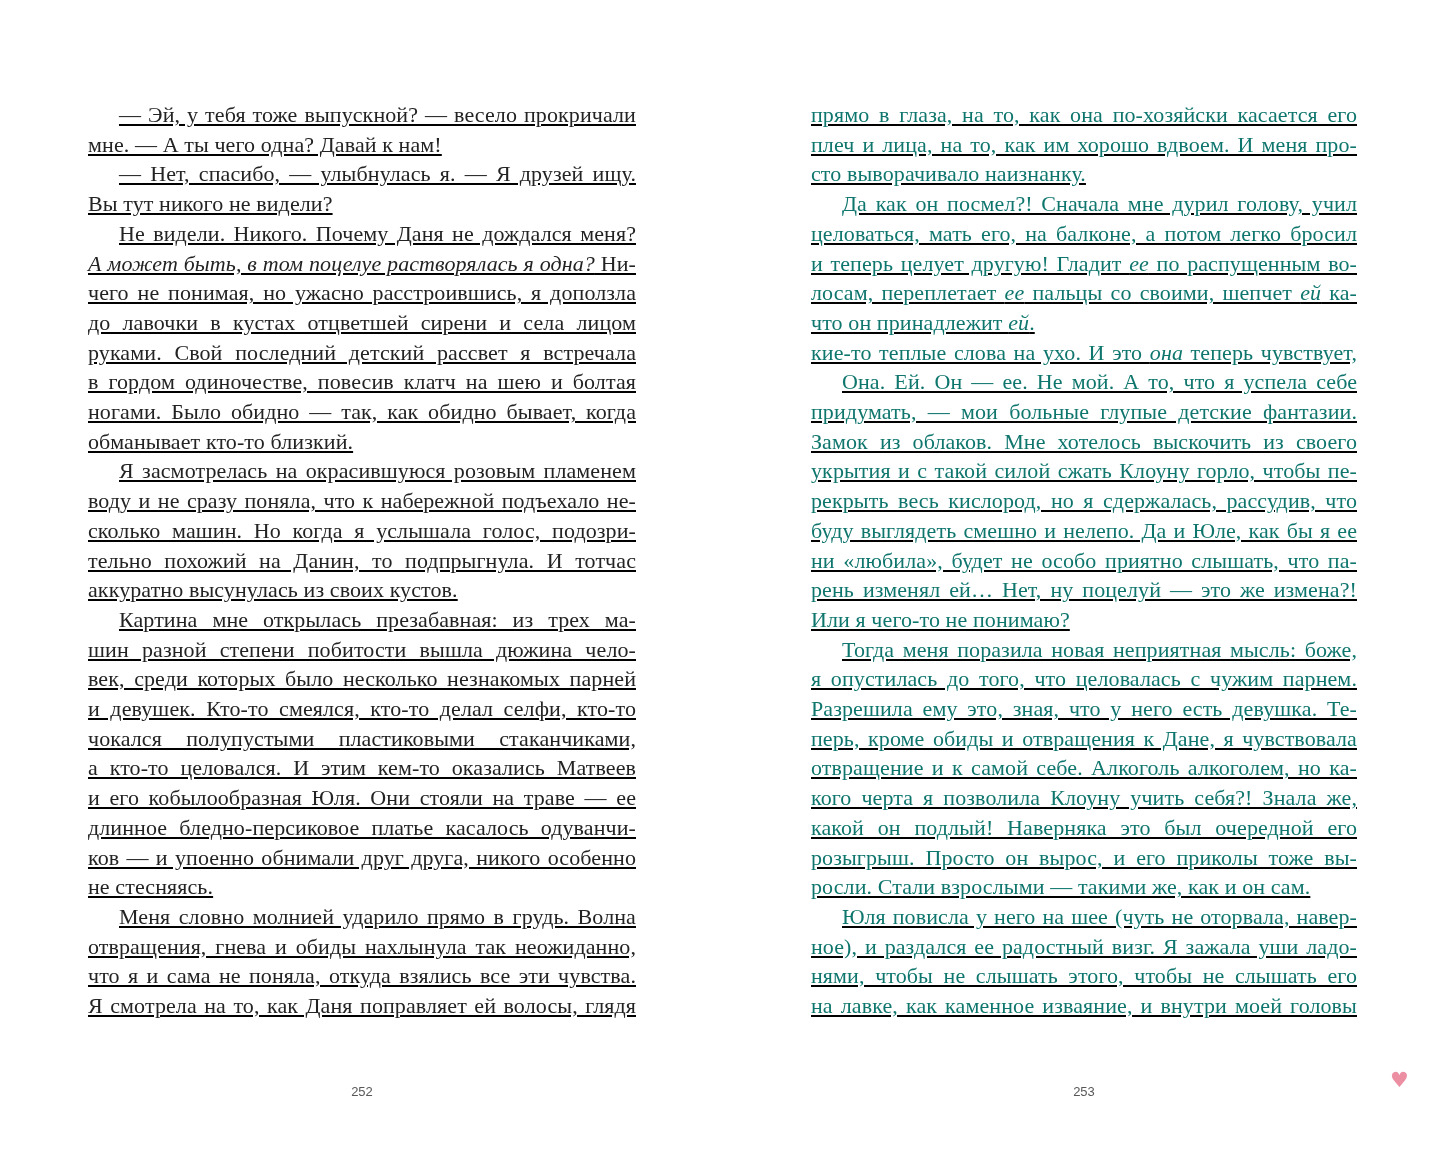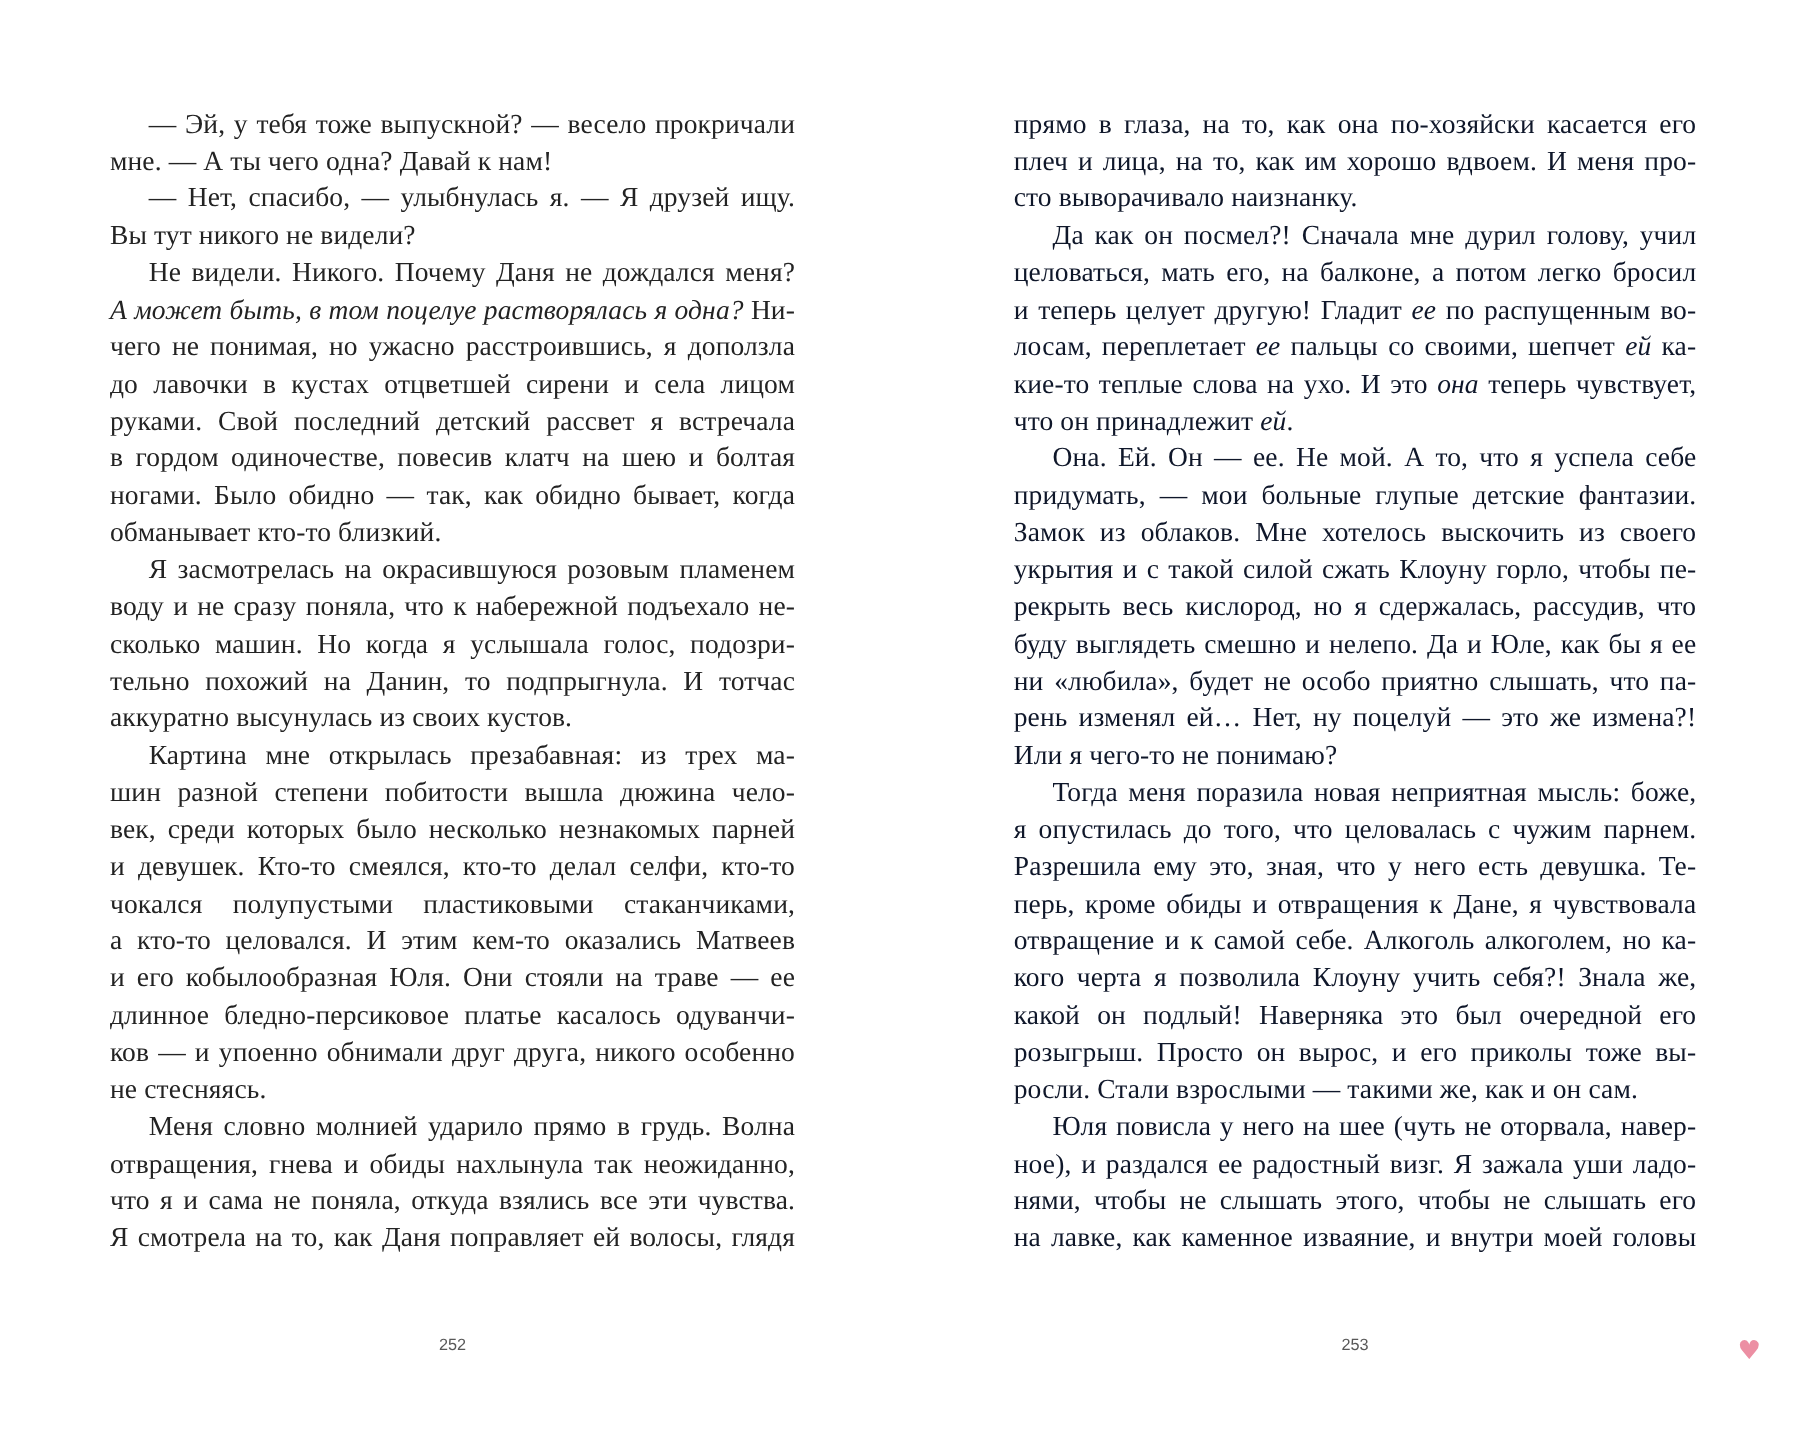--- a/index.html
+++ b/index.html
@@ -13,22 +13,23 @@
     position: relative;
     overflow: hidden;
     font-family: "Liberation Serif", serif;
   }
   .spread {
     position: absolute;
     inset: 0;
   }
   .page {
     position: absolute;
-    top: 84px;
+    top: 100px;
     height: 1030px;
+    text-decoration: underline;
   }
   .page.left  { left: 88px;  width: 548px; }
   .page.right { left: 811px; width: 546px; }
   .page-text {
     font-size: 22px;
     line-height: 29.7px;
     color: #232323;
     letter-spacing: 0.1px;
   }
   .para { margin: 0; }
@@ -111,33 +112,33 @@
           <div class="line first"><span>Меня словно молнией ударило прямо в грудь. Волна</span></div>
           <div class="line"><span>отвращения, гнева и обиды нахлынула так неожиданно,</span></div>
           <div class="line"><span>что я и сама не поняла, откуда взялись все эти чувства.</span></div>
           <div class="line"><span>Я смотрела на то, как Даня поправляет ей волосы, глядя</span></div>
         </div>
       </div>
     <div class="page-number" style="color: rgb(88, 88, 88);">252</div>
   </section>
 
   <section class="page right">
-    <div class="page-text" style="color: #0f172a;">
+    <div class="page-text" style="color: #0f766e;">
         <div class="para">
           <div class="line"><span>прямо в глаза, на то, как она по-хозяйски касается его</span></div>
           <div class="line"><span>плеч и лица, на то, как им хорошо вдвоем. И меня про-</span></div>
           <div class="line end"><span>сто выворачивало наизнанку.</span></div>
         </div>
         <div class="para">
           <div class="line first"><span>Да как он посмел?! Сначала мне дурил голову, учил</span></div>
           <div class="line"><span>целоваться, мать его, на балконе, а потом легко бросил</span></div>
           <div class="line"><span>и теперь целует другую! Гладит </span><span class="it">ее</span><span> по распущенным во-</span></div>
           <div class="line"><span>лосам, переплетает </span><span class="it">ее</span><span> пальцы со своими, шепчет </span><span class="it">ей</span><span> ка-</span></div>
+          <div class="line end"><span>что он принадлежит </span><span class="it">ей</span><span>.</span></div>
           <div class="line"><span>кие-то теплые слова на ухо. И это </span><span class="it">она</span><span> теперь чувствует,</span></div>
-          <div class="line end"><span>что он принадлежит </span><span class="it">ей</span><span>.</span></div>
         </div>
         <div class="para">
           <div class="line first"><span>Она. Ей. Он — ее. Не мой. А то, что я успела себе</span></div>
           <div class="line"><span>придумать, — мои больные глупые детские фантазии.</span></div>
           <div class="line"><span>Замок из облаков. Мне хотелось выскочить из своего</span></div>
           <div class="line"><span>укрытия и с такой силой сжать Клоуну горло, чтобы пе-</span></div>
           <div class="line"><span>рекрыть весь кислород, но я сдержалась, рассудив, что</span></div>
           <div class="line"><span>буду выглядеть смешно и нелепо. Да и Юле, как бы я ее</span></div>
           <div class="line"><span>ни «любила», будет не особо приятно слышать, что па-</span></div>
           <div class="line"><span>рень изменял ей… Нет, ну поцелуй — это же измена?!</span></div>

